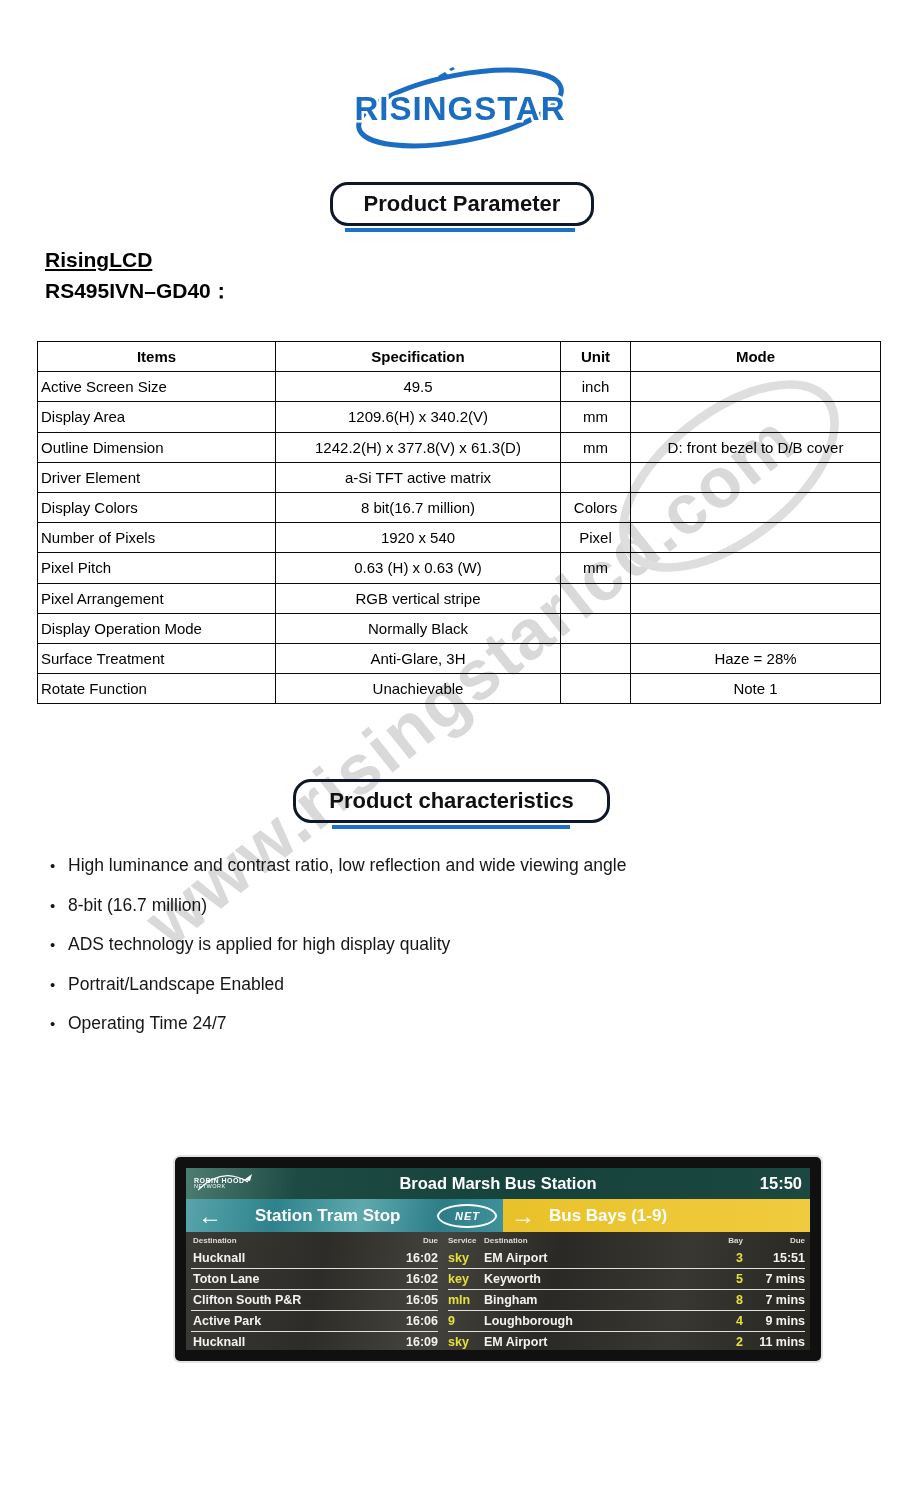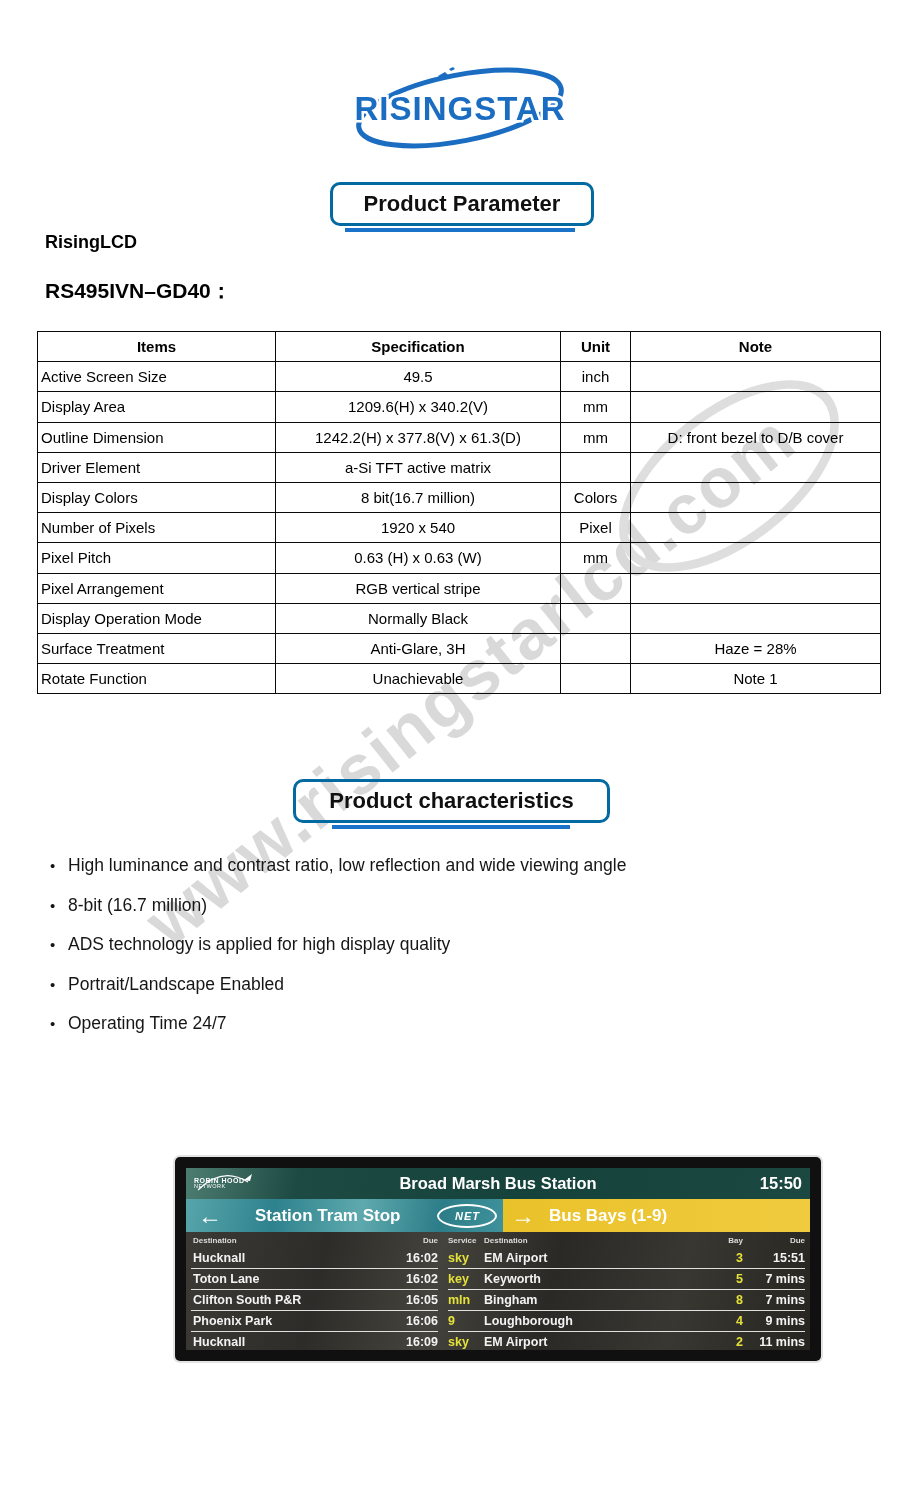--- a/index.html
+++ b/index.html
@@ -9,33 +9,33 @@
   .wm-layer{position:absolute;inset:0;z-index:0;pointer-events:none;}
   .wm-text{position:absolute;left:40px;top:640px;width:860px;text-align:center;
            font-size:70px;font-weight:bold;letter-spacing:2px;color:#d9d9d9;
            transform:rotate(-38.5deg);white-space:nowrap;}
   .wm-ellipse{position:absolute;left:600px;top:408px;width:240px;height:118px;
               border:9px solid #dedede;border-radius:50%;transform:rotate(-38deg);}
   .content{position:absolute;inset:0;z-index:1;}
   
   .logo{position:absolute;left:350px;top:60px;width:220px;height:96px;}
   
-  .sec-box{position:absolute;height:38px;border:3px solid #0369a1;border-radius:10px;
+  .sec-box{position:absolute;height:38px;border:3px solid #0f172a;border-radius:18px;
            display:flex;align-items:center;justify-content:center;
            font-size:22px;font-weight:bold;color:#101010;background:transparent;}
   .sec-box.p1{left:330px;top:182px;width:258px;}
   .sec-box.p2{left:293px;top:779px;width:311px;}
   .sec-underline{position:absolute;height:4px;background:#1a73c8;}
   .sec-underline.u1{left:345px;top:228px;width:230px;}
   .sec-underline.u2{left:332px;top:825px;width:238px;}
   
-  .h-line1{position:absolute;left:45px;top:232px;font-size:18px;font-weight:bold;}
+  .h-line1{position:absolute;left:45px;top:248px;font-size:21px;font-weight:bold;text-decoration:underline;}
   .h-line2{position:absolute;left:45px;top:277px;font-size:21px;font-weight:bold;}
   
-  .spec{position:absolute;left:37px;top:331px;width:843px;border-collapse:collapse;
+  .spec{position:absolute;left:37px;top:341px;width:843px;border-collapse:collapse;
         table-layout:fixed;font-size:15px;}
   .spec th,.spec td{border:1.6px solid #0a0a0a;height:29.2px;padding:0 3px;
                     overflow:hidden;white-space:nowrap;background:transparent;}
   .spec th{font-weight:bold;text-align:center;}
   .spec td.c0{text-align:left;}
   .spec td.c1,.spec td.c2,.spec td.c3{text-align:center;}
   
   .chars{position:absolute;left:48px;top:854px;margin:0;padding:0;list-style:none;}
   .chars li{position:relative;padding-left:20px;margin-bottom:16.5px;
             font-size:17.5px;color:#161616;line-height:23px;}
@@ -116,21 +116,21 @@
           <col style="width:238px">
           <col style="width:285px">
           <col style="width:70px">
           <col style="width:250px">
         </colgroup>
       <thead>
           <tr>
             <th>Items</th>
             <th>Specification</th>
             <th>Unit</th>
-            <th>Note</th>
+            <th>Mode</th>
           </tr>
         </thead>
       <tbody>
           <tr>
             <td class="c0">Active Screen Size</td>
             <td class="c1">49.5</td>
             <td class="c2">inch</td>
             <td class="c3"></td>
           </tr>
           <tr>
@@ -280,21 +280,21 @@
                 </div>
                 <div class="brow-right">
                   <span class="b-svc">mln</span>
                   <span class="b-rdest">Bingham</span>
                   <span class="b-bay">8</span>
                   <span class="b-rdue">7 mins</span>
                 </div>
               </div>
               <div class="brow data">
                 <div class="brow-left">
-                  <span class="b-dest">Phoenix Park</span>
+                  <span class="b-dest">Active Park</span>
                   <span class="b-due">16:06</span>
                 </div>
                 <div class="brow-right">
                   <span class="b-svc">9</span>
                   <span class="b-rdest">Loughborough</span>
                   <span class="b-bay">4</span>
                   <span class="b-rdue">9 mins</span>
                 </div>
               </div>
               <div class="brow data">

